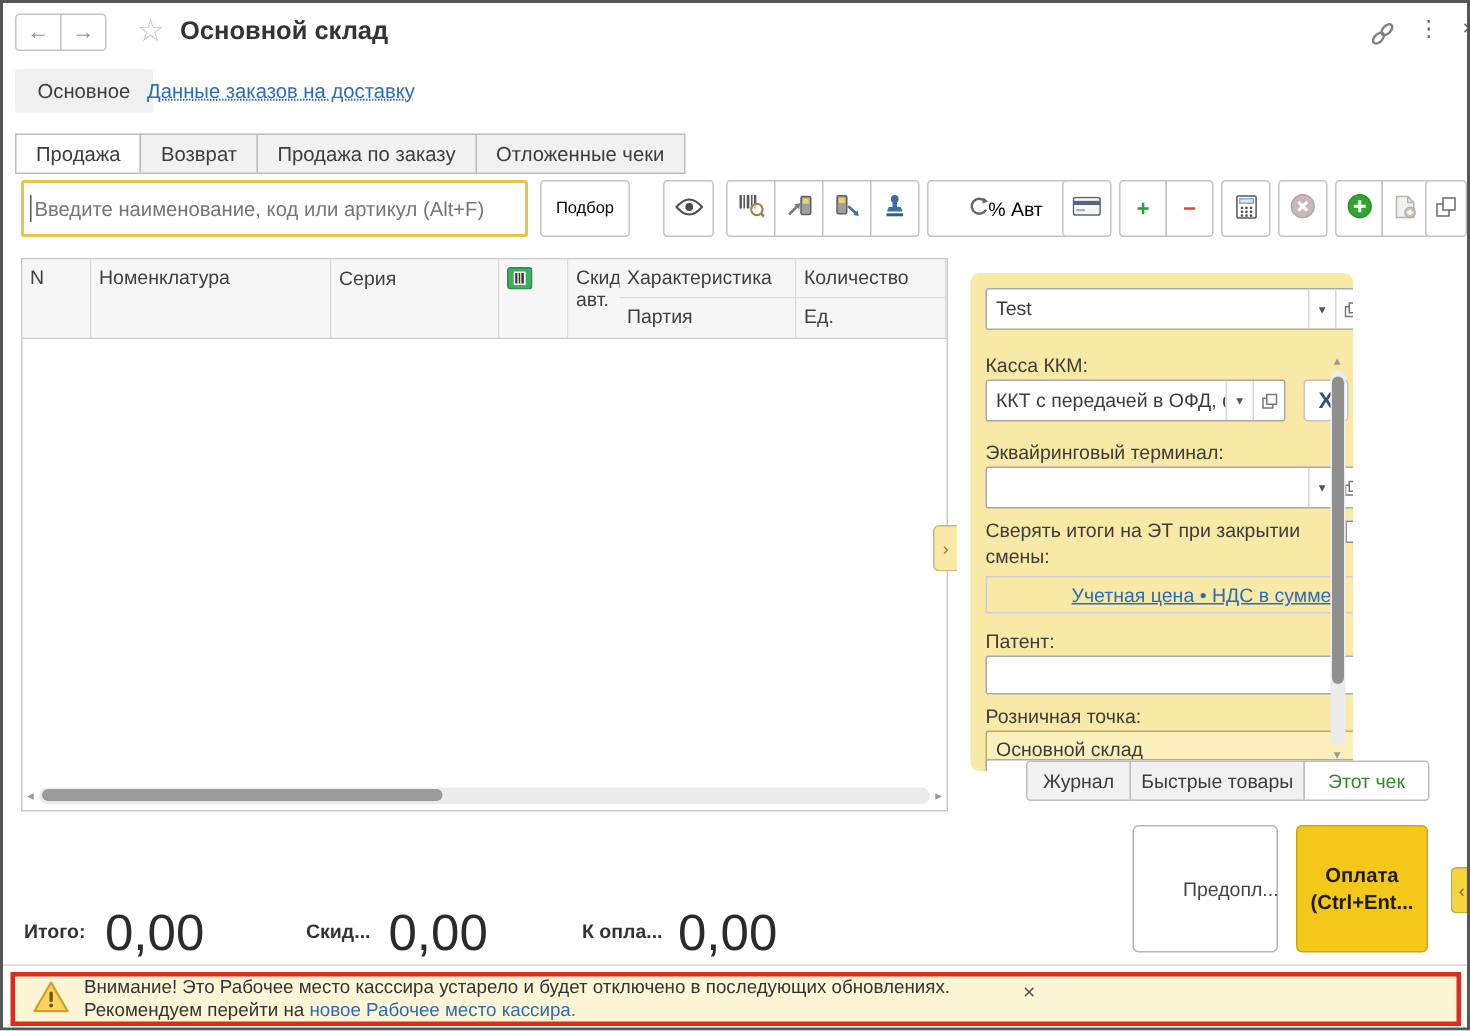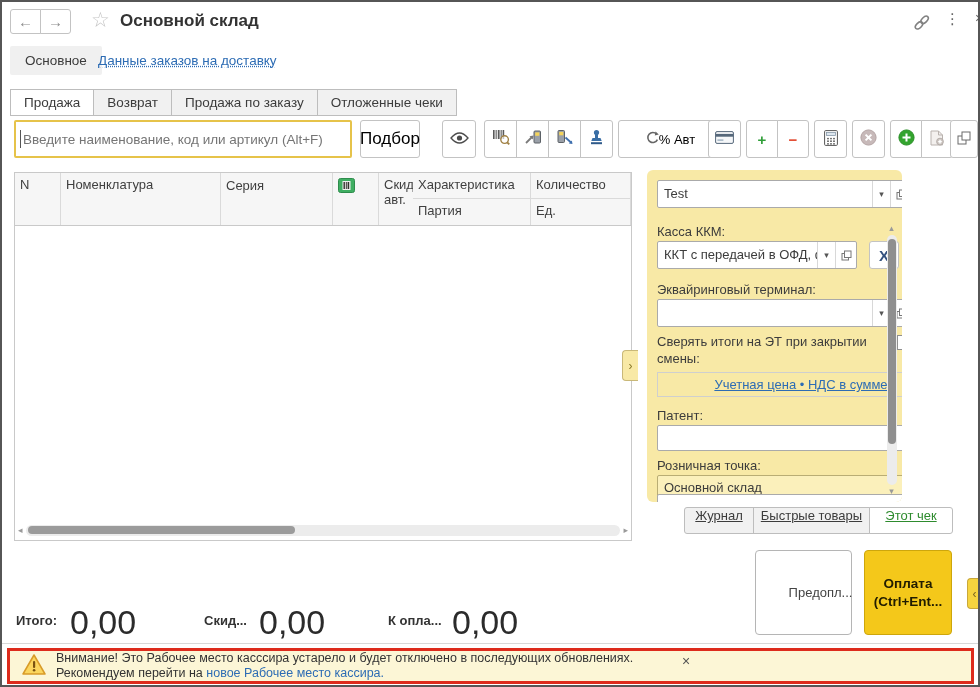--- a/index.html
+++ b/index.html
@@ -13,22 +13,22 @@
   .tab{border:1px solid #bdbdbd;background:#f1f1f1;padding:5px 13px;font-size:13.5px;color:#3c3c3c;margin-right:-1px;}
   .tab.active{background:#fff;}
   .link{color:#2d6cb4;}
   .combo{position:absolute;background:#fff;border:1px solid #aaaaaa;border-radius:2px;display:flex;
     align-items:stretch;box-sizing:border-box;font-size:13px;overflow:hidden;}
   .combo .val{flex:1;padding:5px 6px 0 6px;white-space:nowrap;overflow:hidden;}
   .combo .dd{width:17px;border-left:1px solid #d8d8d8;display:flex;align-items:center;justify-content:center;
     color:#555;font-size:9px;}
   .combo .open{width:20px;border-left:1px solid #d8d8d8;display:flex;align-items:center;justify-content:center;}
   .plabel{position:absolute;font-size:13px;color:#3c3c3c;white-space:nowrap;}
-  .seg{position:absolute;height:27px;border:1px solid #bdbdbd;background:#f1f1f1;display:flex;
-    justify-content:center;font-size:13px;box-sizing:border-box;text-decoration:underline;}
+  .seg{position:absolute;height:27px;border:1px solid #bdbdbd;background:#f1f1f1;display:flex;align-items:center;
+    justify-content:center;font-size:13px;box-sizing:border-box;}
   .seg.active{background:#fff;color:#2e8b2e;}
   .bignum{position:absolute;font-size:34px;color:#2b2b2b;}
   .tlabel{position:absolute;font-size:13px;font-weight:bold;color:#333;}
   .th{background:#f6f6f6;border-right:1px solid #dadada;padding:4px 5px;font-size:13px;color:#3f3f3f;overflow:hidden;}
   .glyphbtn{font-size:15px;font-weight:bold;}
   .scroll-arrow{color:#9a9a9a;font-size:9px;line-height:1;}
 </style>
 </head>
 <body>
 
@@ -63,21 +63,21 @@
     <div class="tab active">Продажа</div>
     <div class="tab">Возврат</div>
     <div class="tab">Продажа по заказу</div>
     <div class="tab">Отложенные чеки</div>
   </div>
 
   <div class="abs" style="left:12px;top:118px;width:338px;height:38px;border:2px solid #e6c34a;border-radius:2px;background:#fff;display:flex;align-items:center;">
     <span style="width:1px;height:18px;background:#555;margin-left:4px;"></span>
     <input style="flex: 1 1 0%; border: none; outline: none; font: 13.5px &quot;Liberation Sans&quot;, sans-serif; color: rgb(68, 68, 68); padding: 0px 6px 0px 2px; background: transparent;" placeholder="Введите наименование, код или артикул (Alt+F)">
   </div>
-  <button class="btn toolbtn" style="left:358px;width:60px;font-size:17px;">
+  <button class="btn toolbtn" style="left:358px;width:60px;font-size:11px;">
     <span>Подбор</span>
   </button>
 
   <button class="btn toolbtn" style="left:440px;width:34px;">
     <span>
       <svg width="19" height="12" viewBox="0 0 19 12">
         <path d="M1 6 Q9.5 -4 18 6 Q9.5 16 1 6 Z" fill="none" stroke="#4c4c4c" stroke-width="1.3"></path>
         <circle cx="9.5" cy="6" r="2.6" fill="#4c4c4c"></circle>
       </svg>
     </span>
@@ -241,21 +241,21 @@
 
     <div class="abs" style="left:3px;right:3px;bottom:3px;height:14px;display:flex;align-items:center;">
       <span class="scroll-arrow">◂</span>
       <div style="flex:1;height:11px;background:#ececec;border-radius:6px;margin:0 3px;position:relative;">
         <div style="position:absolute;left:2px;top:1.5px;width:45%;height:8px;background:#9b9b9b;border-radius:4px;"></div>
       </div>
       <span class="scroll-arrow">▸</span>
     </div>
   </div>
 
-  <div class="abs" style="left:645px;top:168px;width:255px;height:332px;background:#f8e9a6;border-radius:6px;overflow:hidden;">
+  <div class="abs" style="left:645px;top:180px;width:255px;height:332px;background:#f8e9a6;border-radius:6px;overflow:hidden;">
 
     <div class="combo" style="left:10px;top:10px;width:255px;height:28px;">
       <span class="val">Test</span>
       <span class="dd">▾</span>
       <span class="open">
         <svg width="11" height="11" viewBox="0 0 11 11">
             <rect x="1" y="3.5" width="6.5" height="6.5" fill="#fff" stroke="#777"></rect>
             <rect x="3.5" y="1" width="6.5" height="6.5" fill="#fff" stroke="#777"></rect>
           </svg>
       </span>

